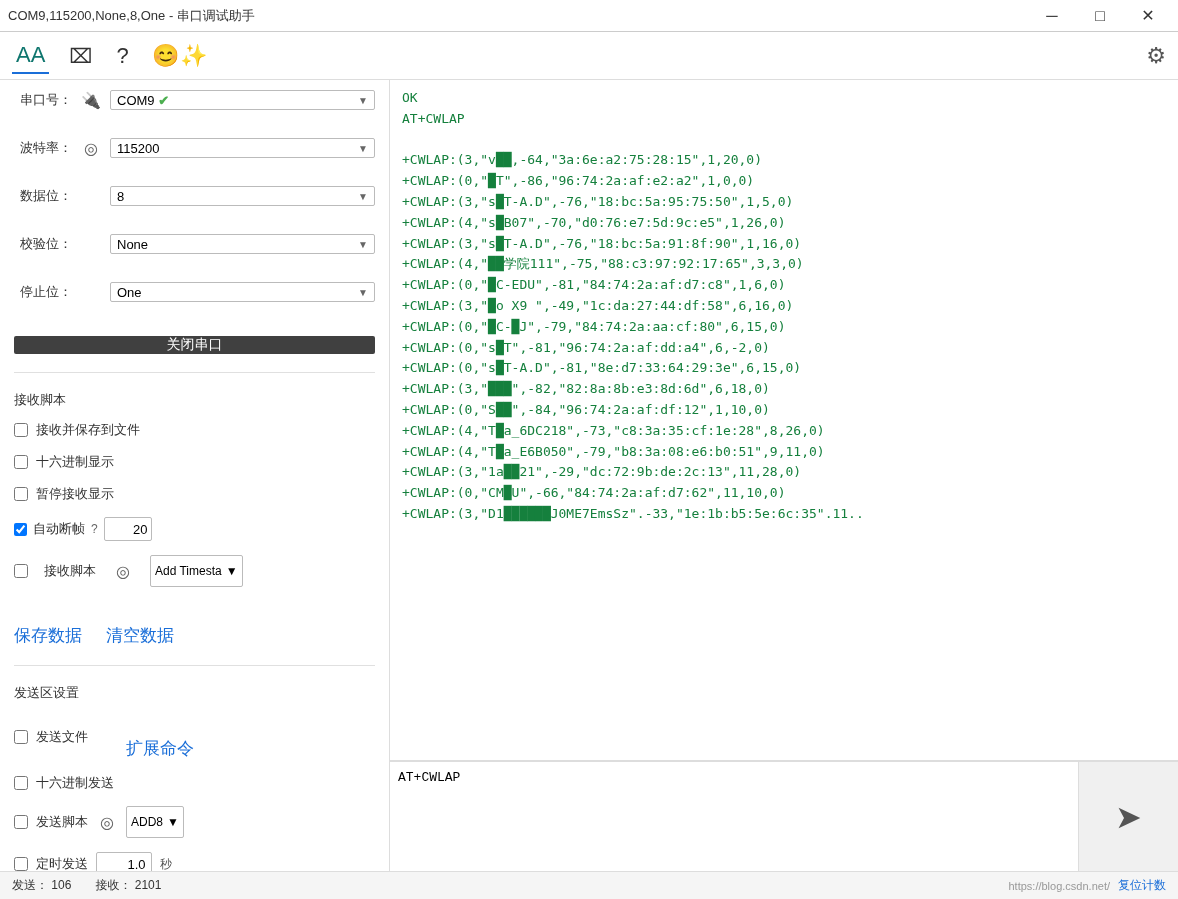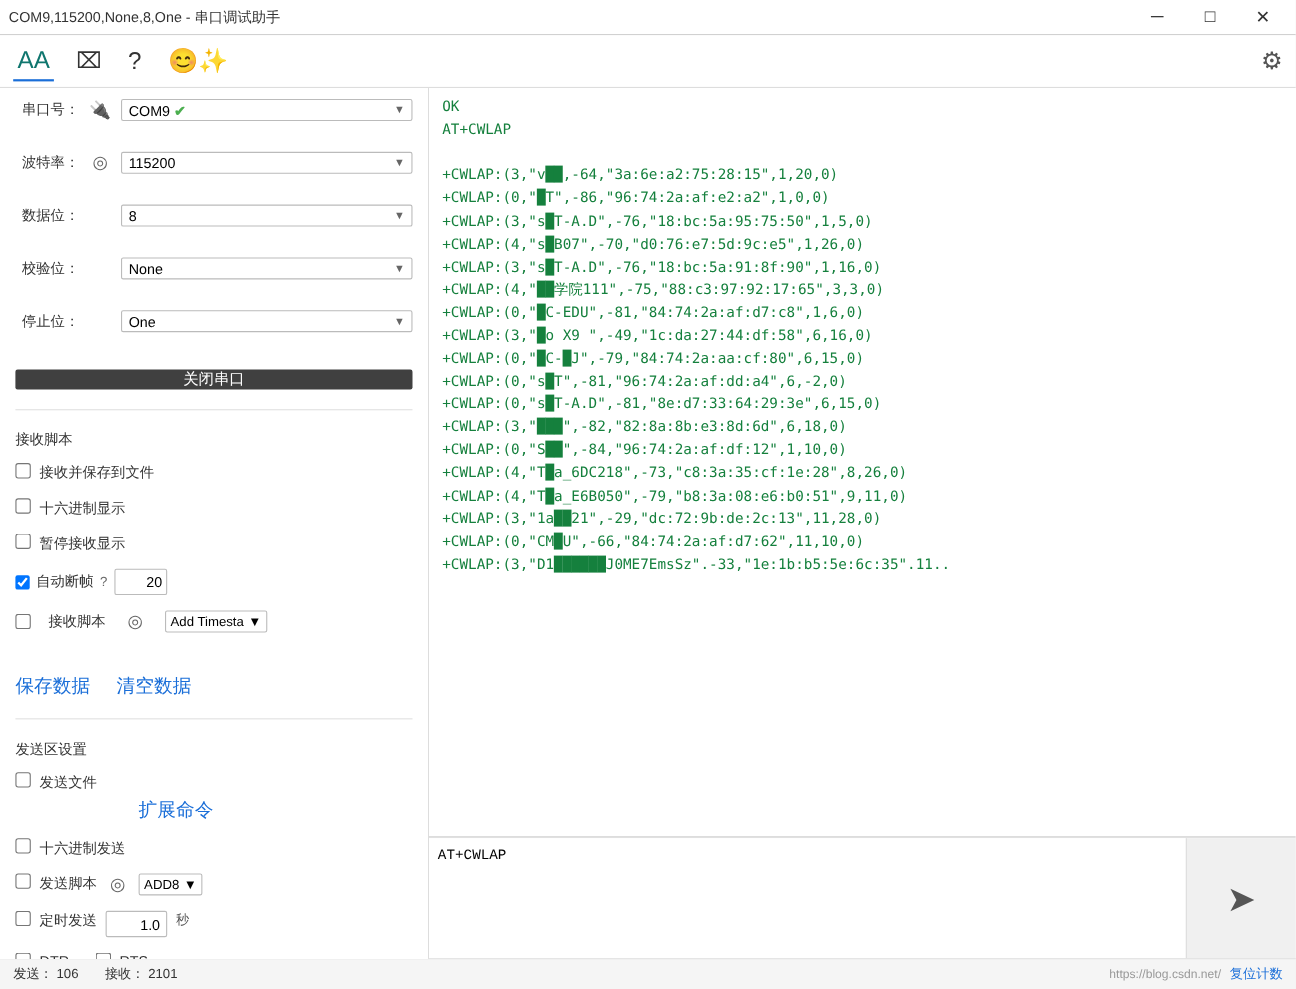--- a/index.html
+++ b/index.html
@@ -149,20 +149,21 @@
     }
 
     .section-title {
       font-size: 13px;
       color: #333;
       margin-top: 6px;
       margin-bottom: 4px;
     }
     .checkbox-row {
       display: flex;
+      align-items: center;
       gap: 8px;
       margin-bottom: 6px;
     }
     .checkbox-row input[type=checkbox] {
       width: 14px;
       height: 14px;
       cursor: pointer;
     }
     .checkbox-label {
       font-size: 13px;
@@ -290,21 +291,21 @@
       display: flex;
       align-items: center;
       gap: 16px;
     }
     .small-select {
       display: flex;
       align-items: center;
       border: 1px solid #bbb;
       border-radius: 2px;
       background: #fff;
-      height: 20px;
+      height: 32px;
       padding: 0 4px;
       font-size: 12px;
       cursor: pointer;
       gap: 4px;
     }
 
     .divider-line {
       border: none;
       border-top: 1px solid #e0e0e0;
       margin: 4px 0;

